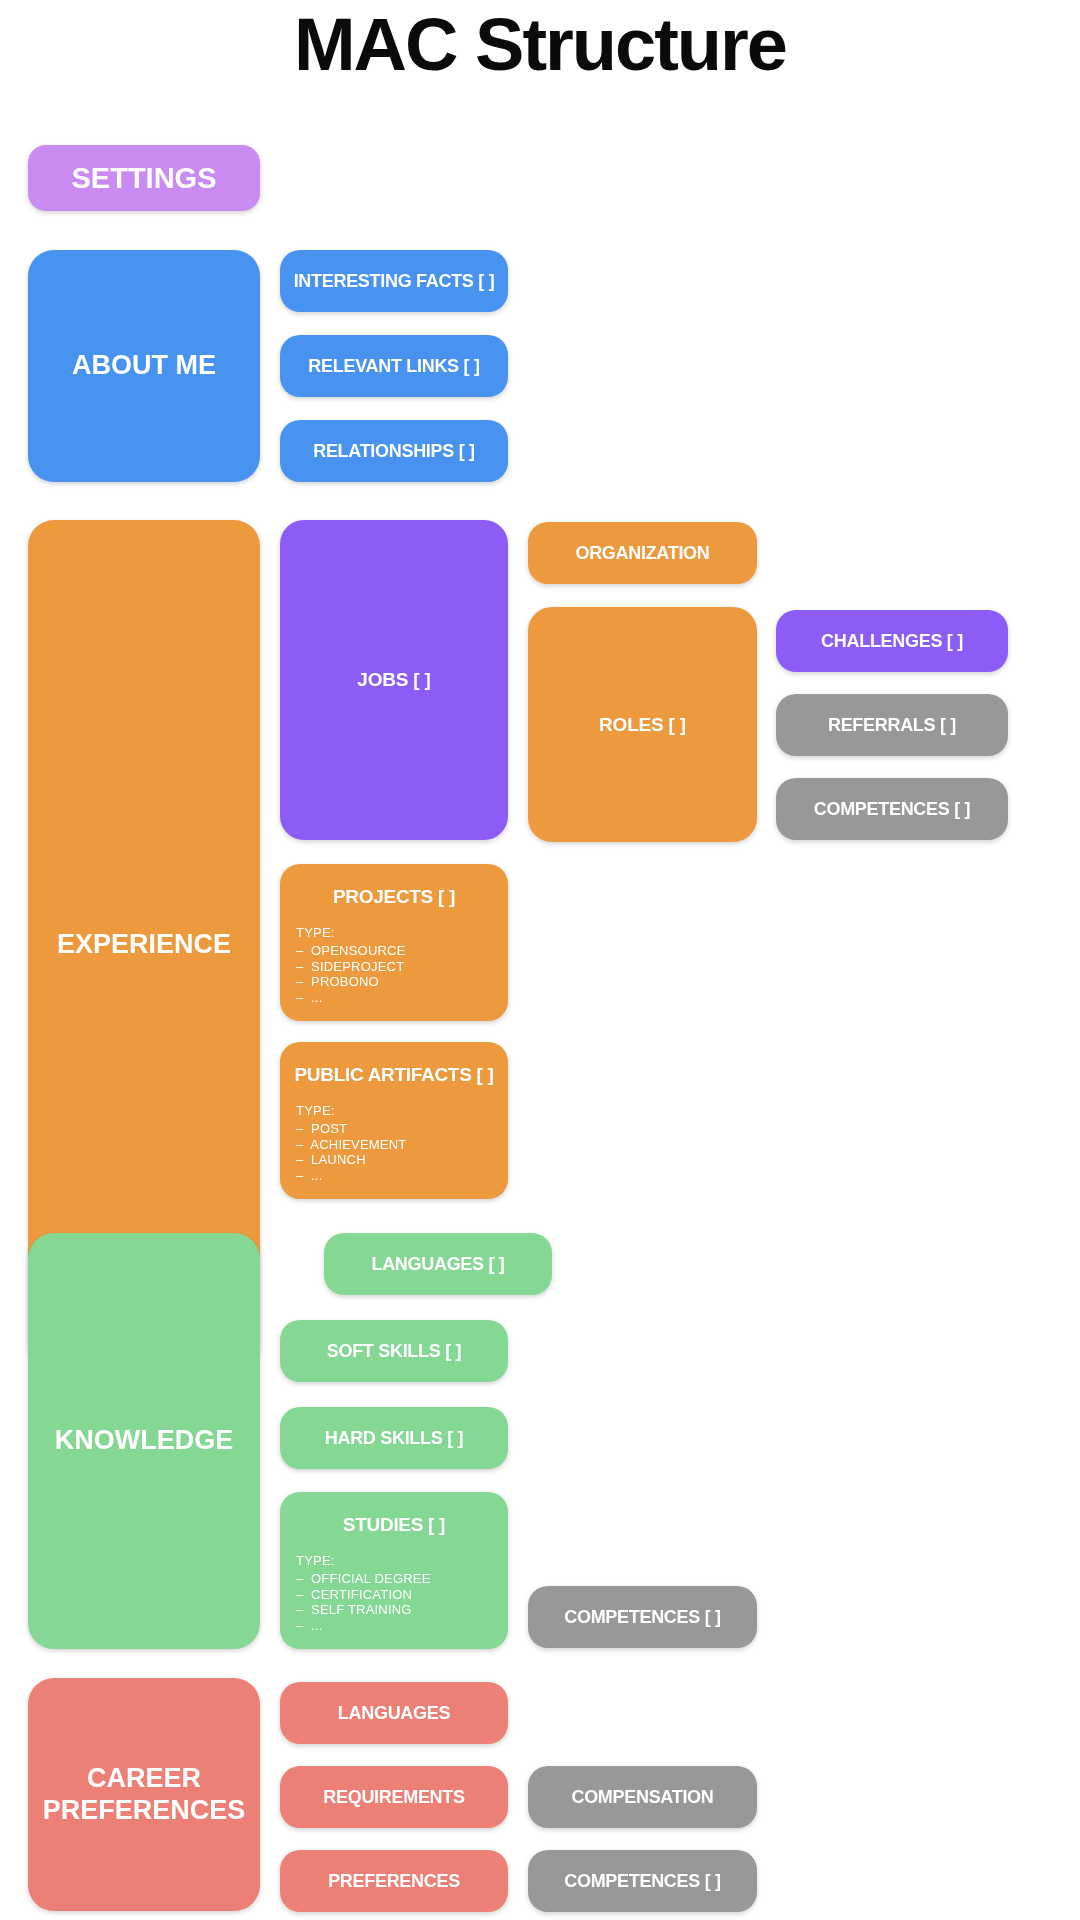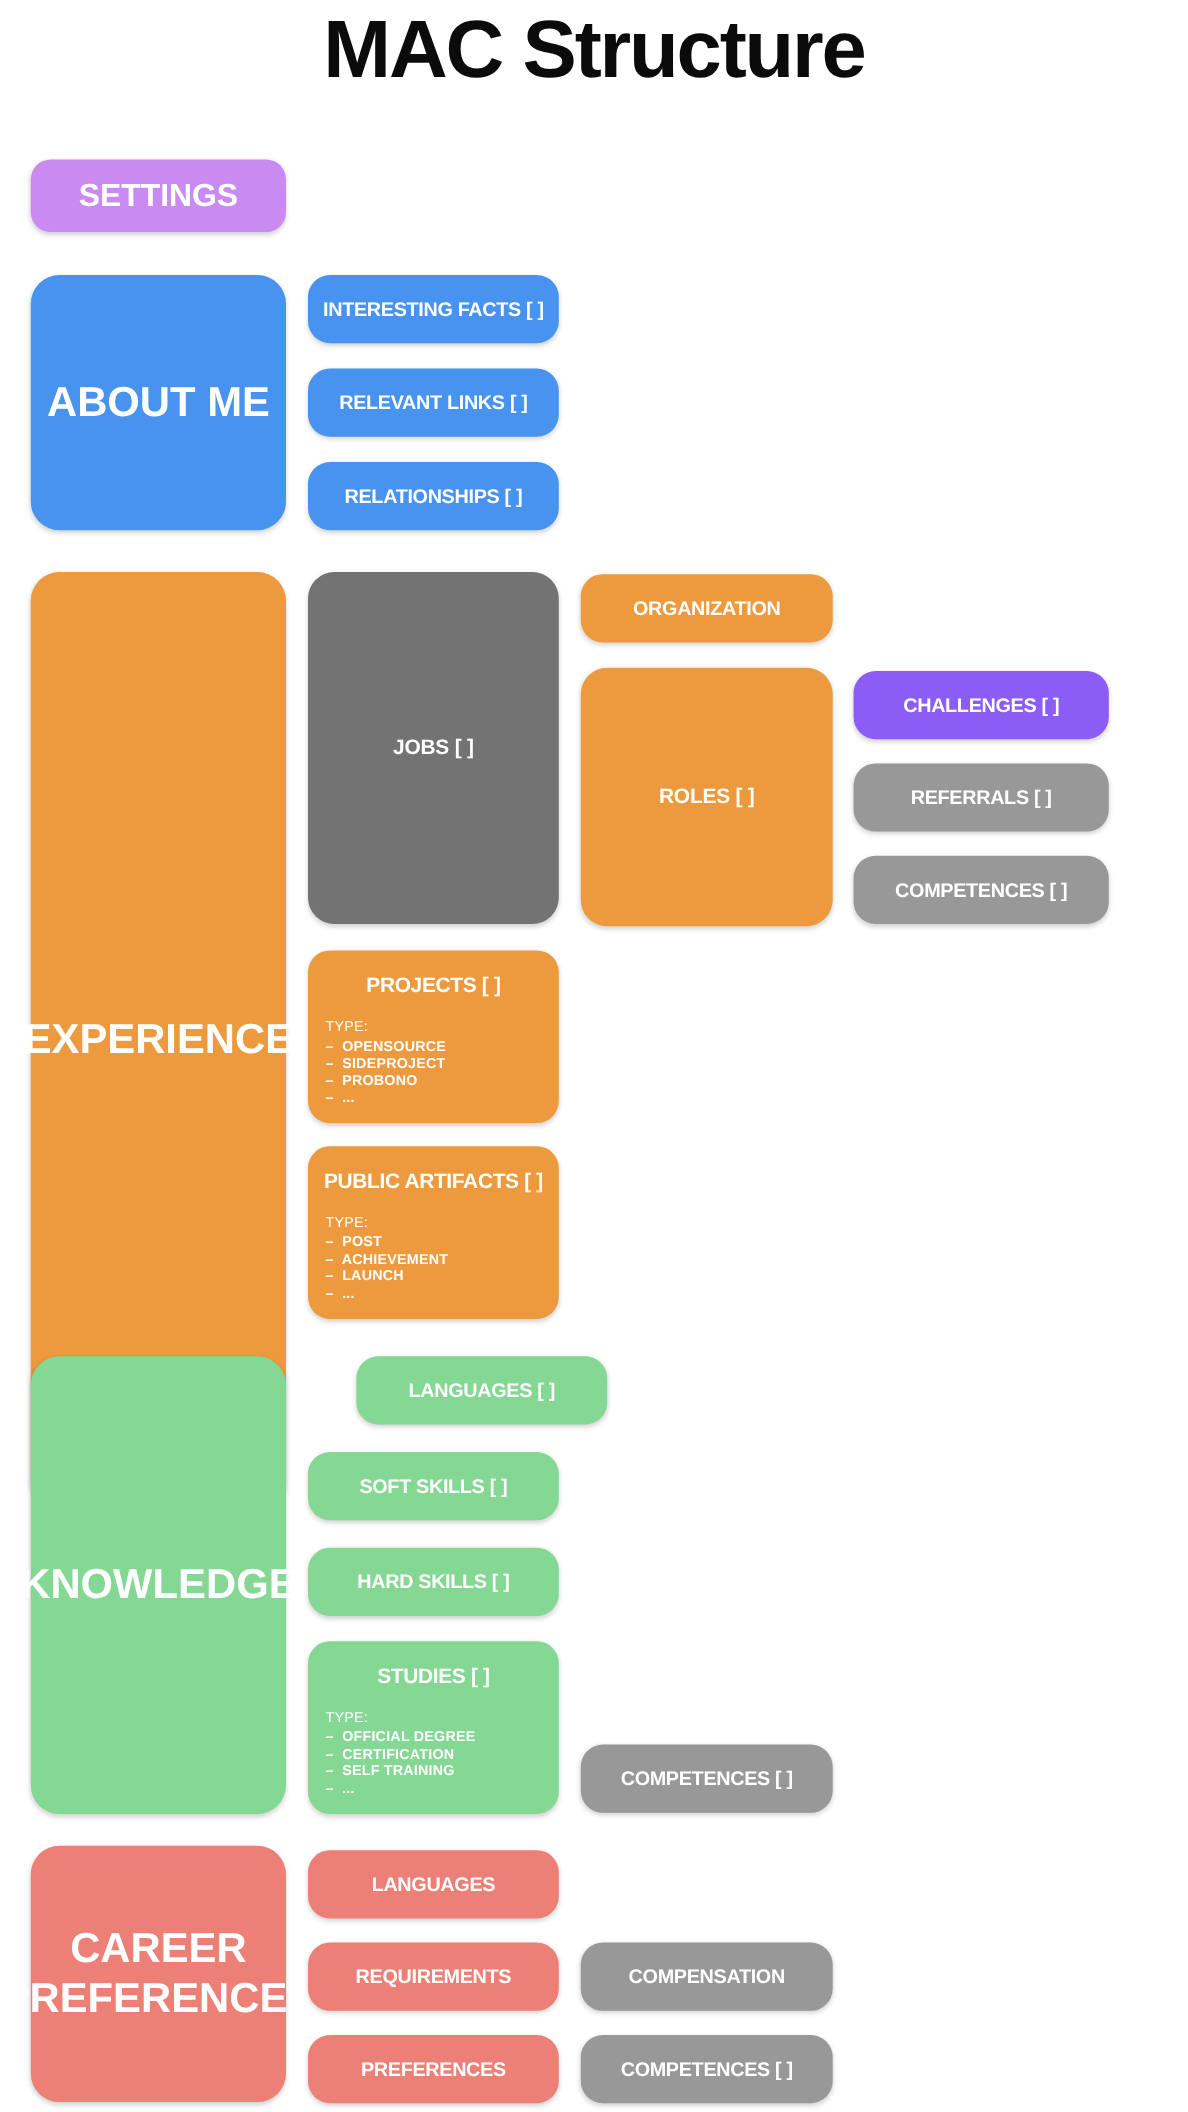--- a/index.html
+++ b/index.html
@@ -30,21 +30,21 @@
     box-shadow: 0 2px 5px rgba(0,0,0,0.18);
   }
   .center {
     display: flex;
     align-items: center;
     justify-content: center;
     text-align: center;
   }
   .parent {
     border-radius: 26px;
-    font-size: 38px;
+    font-size: 27px;
     font-weight: 800;
     line-height: 1.16;
     padding: 0 10px;
   }
   .settings-box {
     border-radius: 18px;
     font-size: 29px;
     font-weight: 800;
   }
   .tall {
@@ -76,21 +76,21 @@
   .type-label {
     font-size: 13px;
     font-weight: 400;
     margin-top: 17px;
     letter-spacing: 0.2px;
   }
   .type-list {
     margin: 3px 0 0 0;
     padding: 0;
     font-size: 13px;
-    font-weight: 700;
+    font-weight: 400;
     line-height: 15.5px;
     letter-spacing: 0.2px;
   }
   .type-list li { list-style: none; }
   .type-list li::before { content: "–  "; white-space: pre; }
   
   .c1 { left: 28px;  width: 232px; }
   .c2 { left: 280px; width: 228px; }
   .c3 { left: 528px; width: 229px; }
   .c4 { left: 776px; width: 232px; }
@@ -103,21 +103,21 @@
   <h1 class="title">MAC Structure</h1>
 
   <div class="node center settings-box c1" style="top: 145px; height: 66px; background-color: rgb(201, 139, 242);">SETTINGS</div>
 
   <div class="node center parent c1" style="top: 250px; height: 232px; background-color: rgb(71, 147, 239);">ABOUT ME</div>
   <div class="node center leaf c2" style="top: 250px; height: 62px; background-color: rgb(71, 147, 239);">INTERESTING FACTS [ ]</div>
   <div class="node center leaf c2" style="top: 335px; height: 62px; background-color: rgb(71, 147, 239);">RELEVANT LINKS [ ]</div>
   <div class="node center leaf c2" style="top: 420px; height: 62px; background-color: rgb(71, 147, 239);">RELATIONSHIPS [ ]</div>
 
   <div class="node center parent c1" style="top: 520px; height: 850px; background-color: rgb(236, 154, 61);">EXPERIENCE</div>
-  <div class="node center tall c2" style="top: 520px; height: 320px; background-color: #737373;">JOBS [ ]</div>
+  <div class="node center tall c2" style="top: 520px; height: 320px; background-color: #8b5cf6;">JOBS [ ]</div>
   <div class="node center leaf c3" style="top: 522px; height: 62px; background-color: rgb(236, 154, 61);">ORGANIZATION</div>
   <div class="node center tall c3" style="top: 607px; height: 235px; background-color: rgb(236, 154, 61);">ROLES [ ]</div>
   <div class="node center leaf c4" style="top: 610px; height: 62px; background-color: #8b5cf6;">CHALLENGES [ ]</div>
   <div class="node center leaf c4" style="top: 694px; height: 62px; background-color: rgb(152, 152, 152);">REFERRALS [ ]</div>
   <div class="node center leaf c4" style="top: 778px; height: 62px; background-color: rgb(152, 152, 152);">COMPETENCES [ ]</div>
 
   <div class="node card c2" style="top: 864px; height: 157px; background-color: rgb(236, 154, 61);">
     <div class="card-title">PROJECTS [ ]</div>
     <div class="type-label">TYPE:</div>
     <ul class="type-list">

